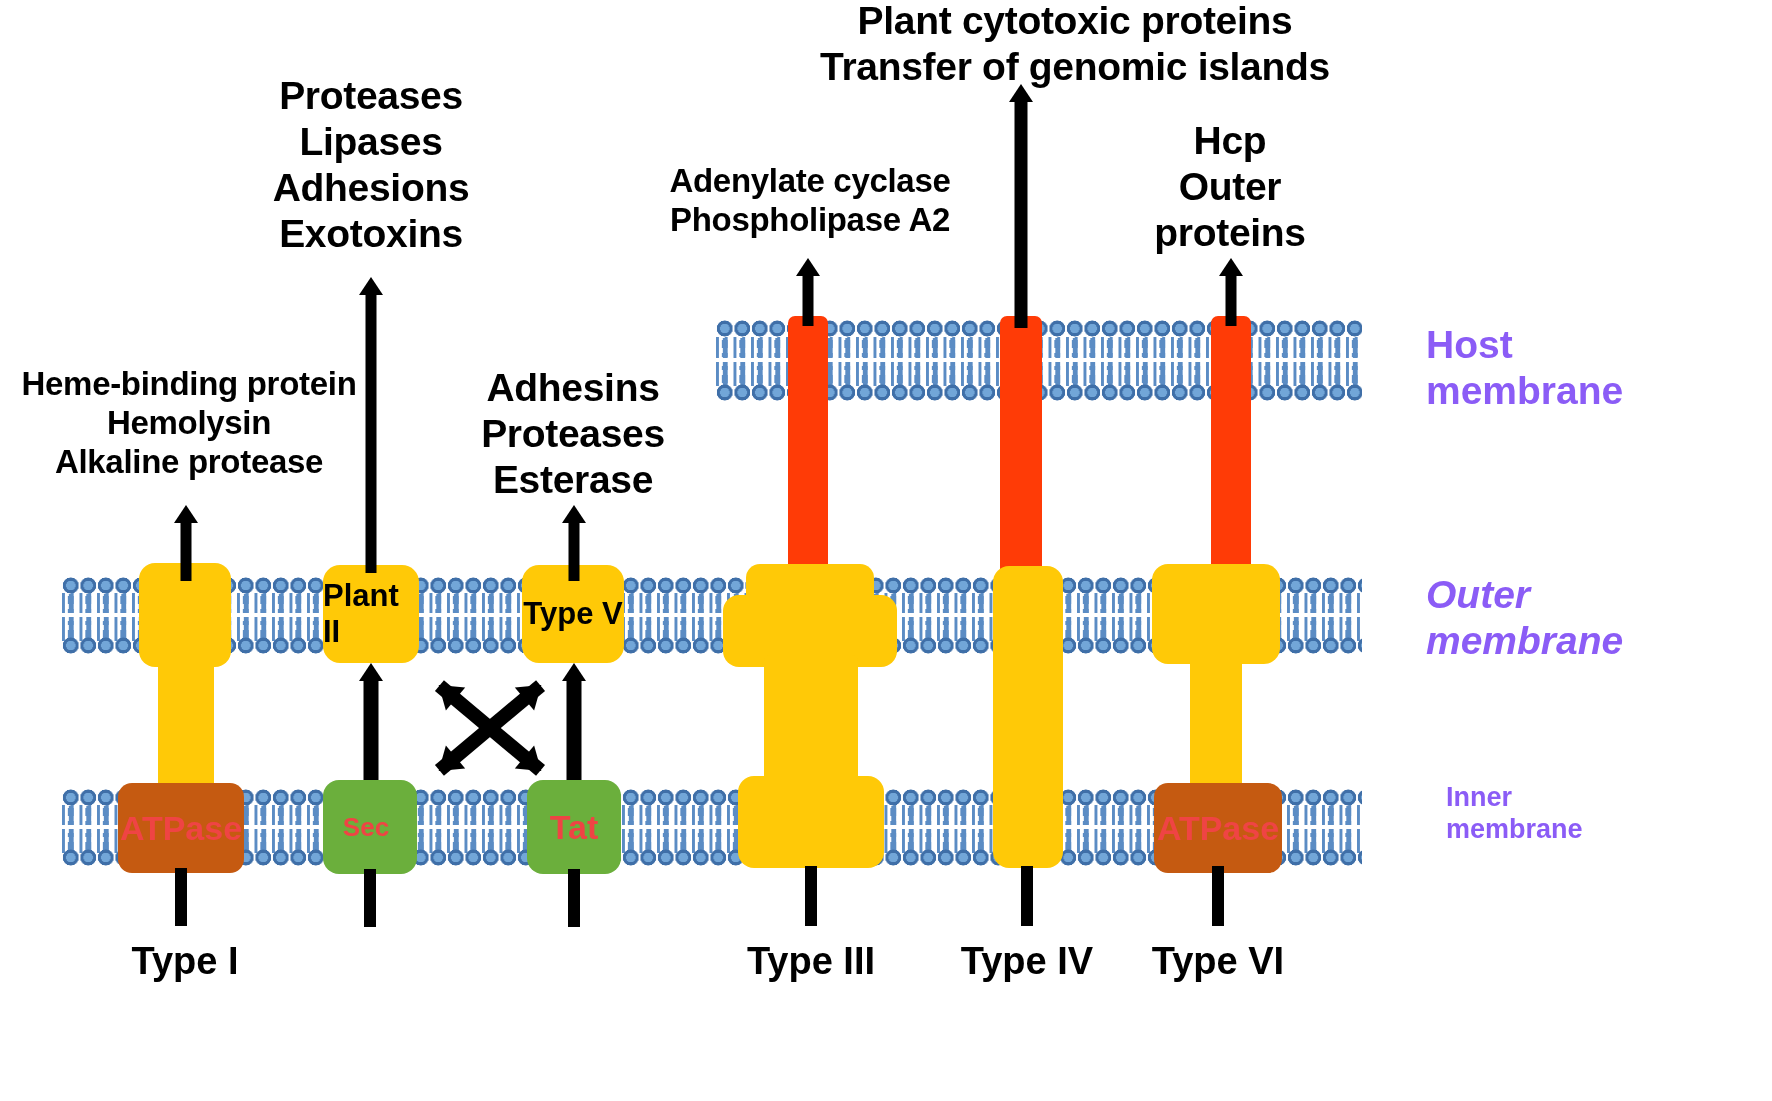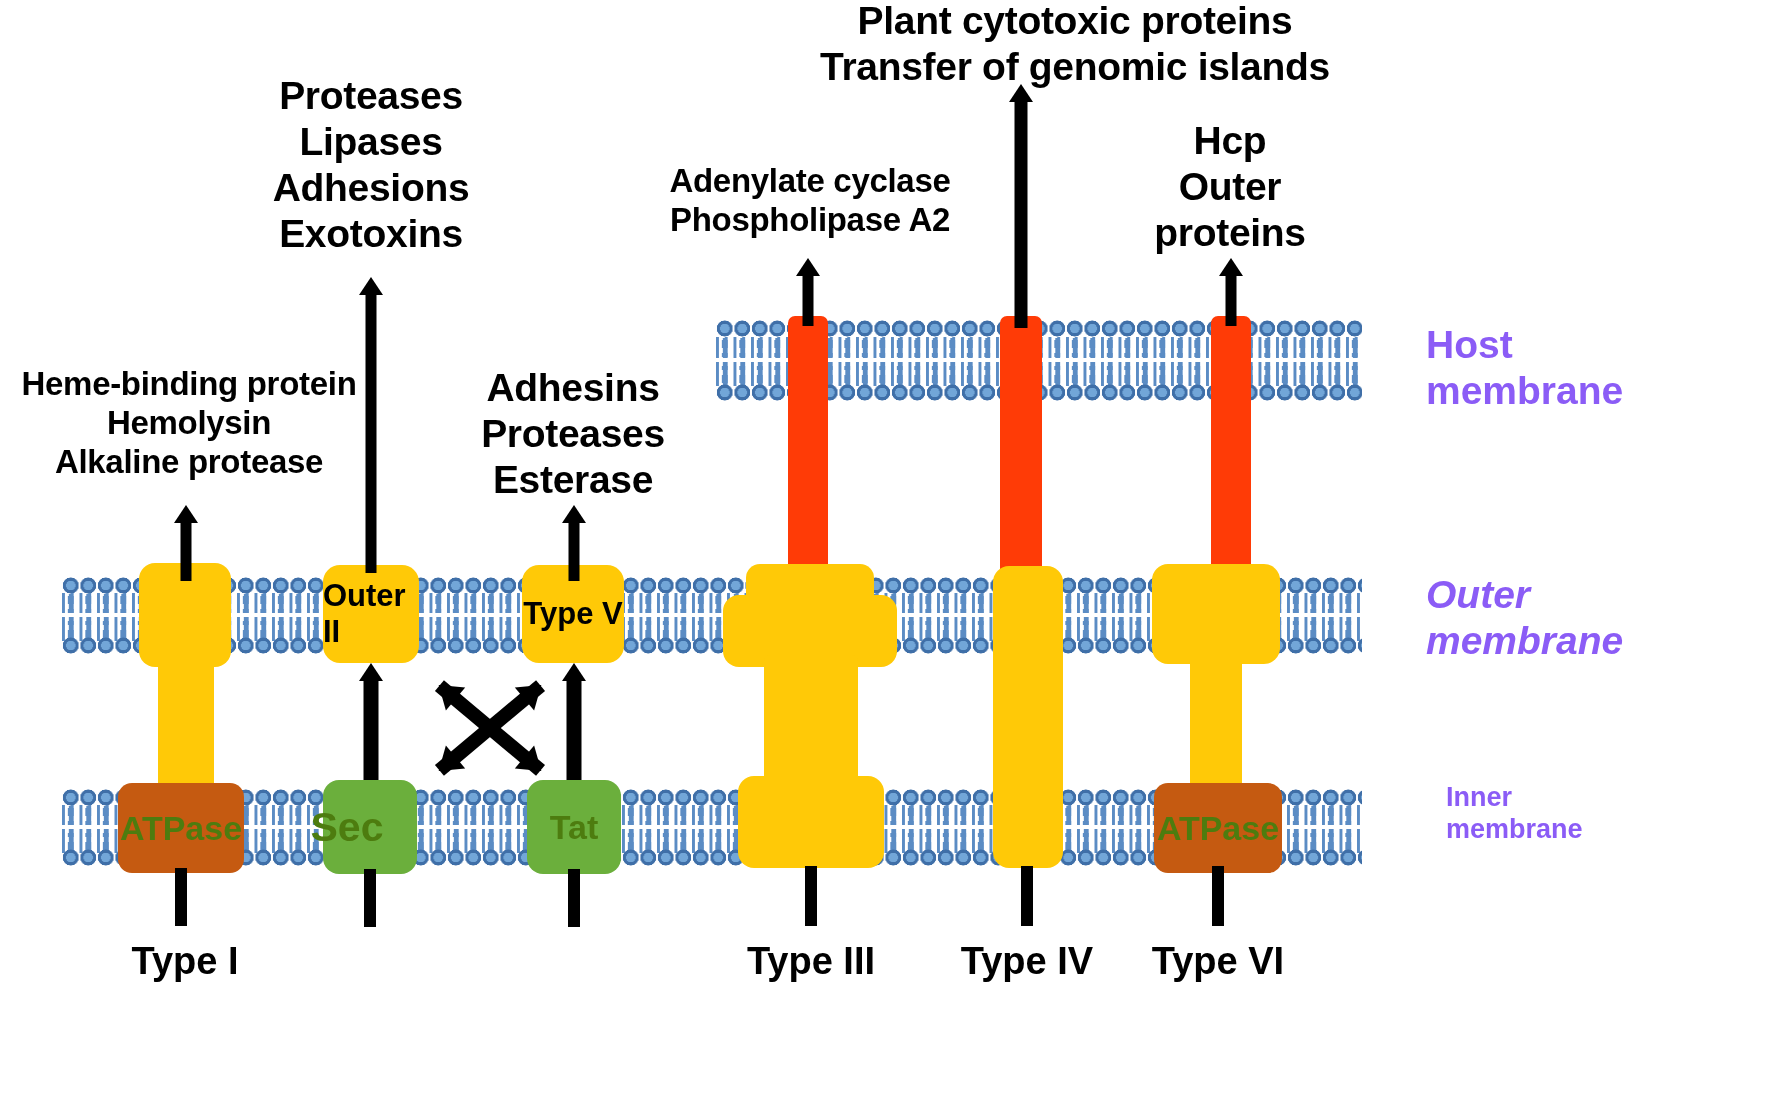--- a/index.html
+++ b/index.html
@@ -26,21 +26,21 @@
   .mem-gap{position:absolute;left:0;width:100%;background:#fff;}
 
   
   .shape{position:absolute;}
   .yellow{background:#FFC907;}
   .orange{background:#C55A11;}
   .green{background:#6BAF3C;}
   .red{background:#FF3B06;}
   .boxlabel{position:absolute;display:flex;align-items:center;justify-content:center;
             font-weight:bold;color:#000;}
-  .boxlabel.white{color:#4d7c0f;}
+  .boxlabel.white{color:#ef4444;}
 
   
   .arr{position:absolute;}
   .arr .stem{position:absolute;background:#000;left:50%;transform:translateX(-50%);}
   .arr .head{position:absolute;left:50%;transform:translateX(-50%);width:0;height:0;
              border-left:12px solid transparent;border-right:12px solid transparent;
              border-bottom:18px solid #000;top:0;}
   .plain-stem{position:absolute;background:#000;}
   .diag{position:absolute;height:14px;background:#000;transform-origin:50% 50%;}
   .diag .dh{position:absolute;top:50%;width:0;height:0;
@@ -79,32 +79,32 @@
 <div class="shape yellow" style="left:158px;top:640px;width:56px;height:165px;"></div>
 <div class="shape orange" style="left:118px;top:783px;width:126px;height:90px;border-radius:14px;"></div>
 <div class="boxlabel white" style="left:118px;top:783px;width:126px;height:90px;font-size:34px;">ATPase</div>
 <div class="arr" style="left:160px;top:505px;width:52px;height:72px;">
   <div class="head"></div>
     <div class="stem" style="top:16px;width:11px;height:60px;"></div>
 </div>
 <div class="plain-stem" style="left:175px;top:868px;width:12px;height:58px;"></div>
 
 <div class="shape yellow" style="left:323px;top:565px;width:96px;height:98px;border-radius:17px;"></div>
-<div class="boxlabel" style="left:323px;top:565px;width:96px;height:98px;font-size:31px;">Outer II</div>
+<div class="boxlabel" style="left:323px;top:565px;width:96px;height:98px;font-size:31px;">Plant II</div>
 <div class="arr" style="left:345px;top:277px;width:52px;height:292px;">
   <div class="head"></div>
     <div class="stem" style="top:16px;width:11px;height:280px;"></div>
 </div>
 <div class="arr" style="left:345px;top:663px;width:52px;height:118px;">
   <div class="head"></div>
     <div class="stem" style="top:16px;width:15px;height:104px;"></div>
 </div>
 
 <div class="shape green" style="left:323px;top:780px;width:94px;height:94px;border-radius:16px;"></div>
-<div class="boxlabel white" style="left:304px;top:780px;width:86px;height:94px;font-size:41px;">Sec</div>
+<div class="boxlabel white" style="left:323px;top:780px;width:86px;height:94px;font-size:26px;">Sec</div>
 <div class="plain-stem" style="left:364px;top:869px;width:12px;height:58px;"></div>
 
 <div class="shape yellow" style="left:522px;top:565px;width:102px;height:98px;border-radius:17px;"></div>
 <div class="boxlabel" style="left:522px;top:565px;width:102px;height:98px;font-size:31px;">Type V</div>
 <div class="arr" style="left:548px;top:505px;width:52px;height:72px;">
   <div class="head"></div>
     <div class="stem" style="top:16px;width:11px;height:60px;"></div>
 </div>
 <div class="arr" style="left:548px;top:663px;width:52px;height:118px;">
   <div class="head"></div>

